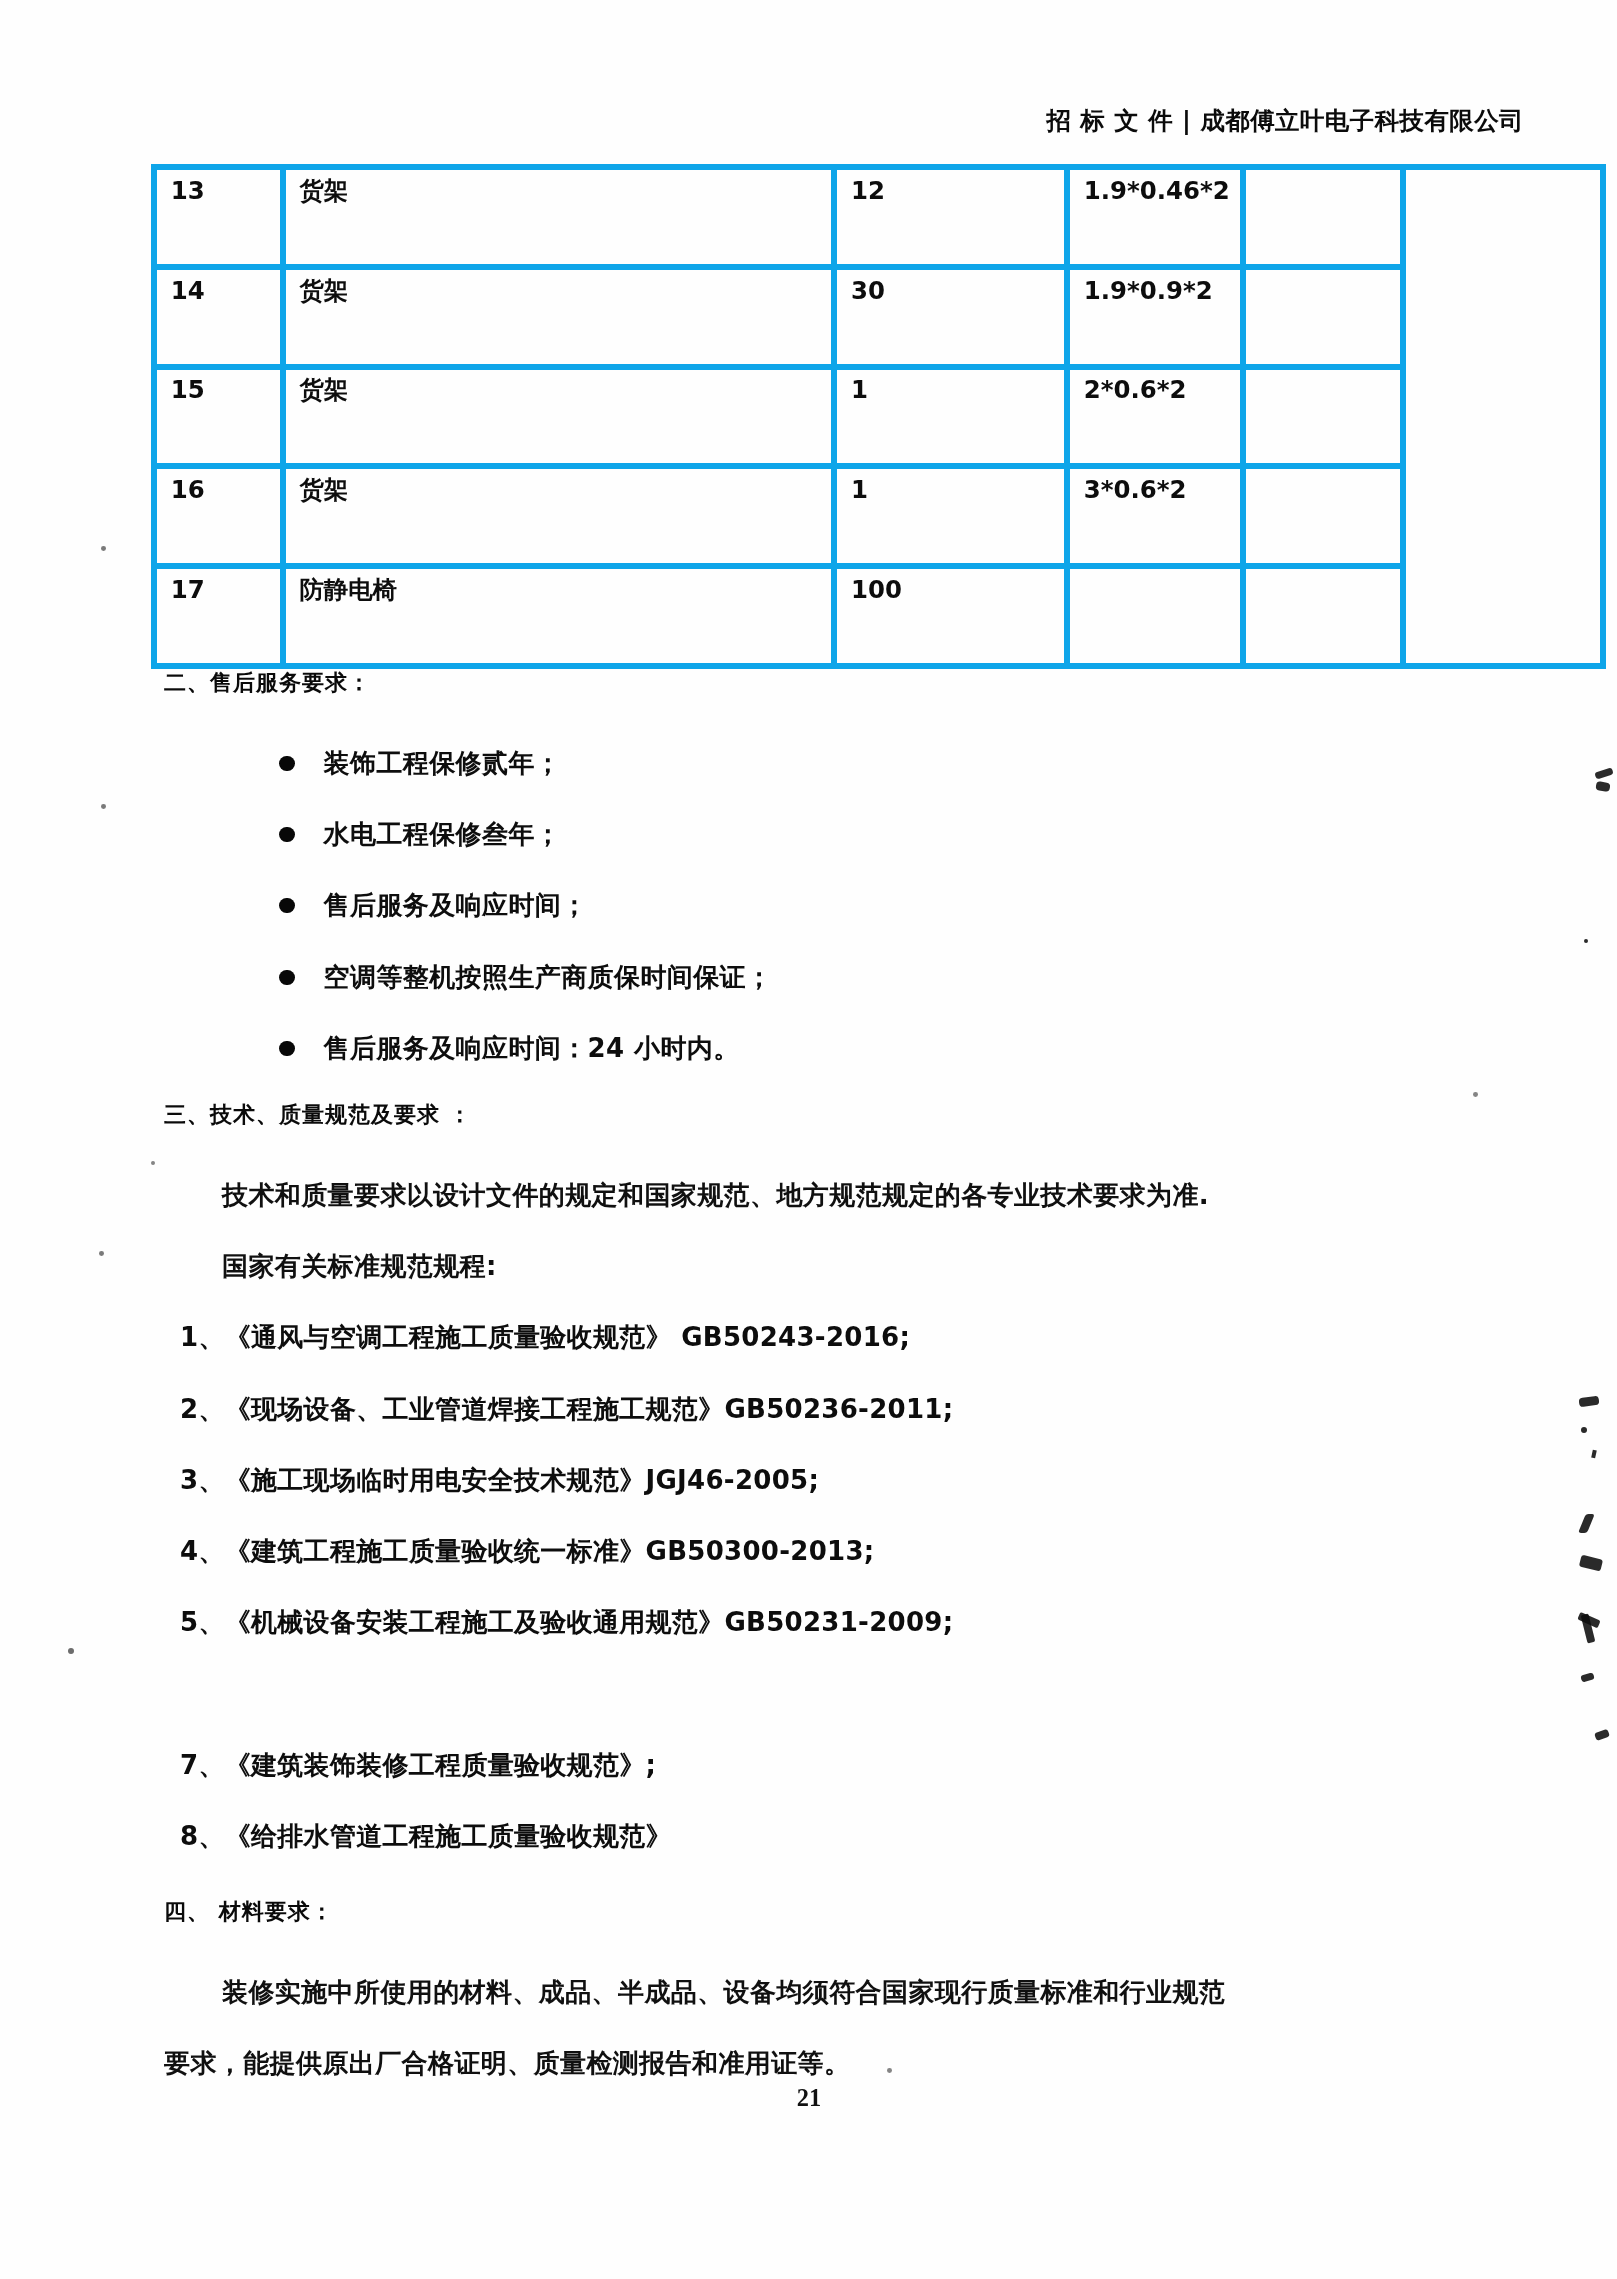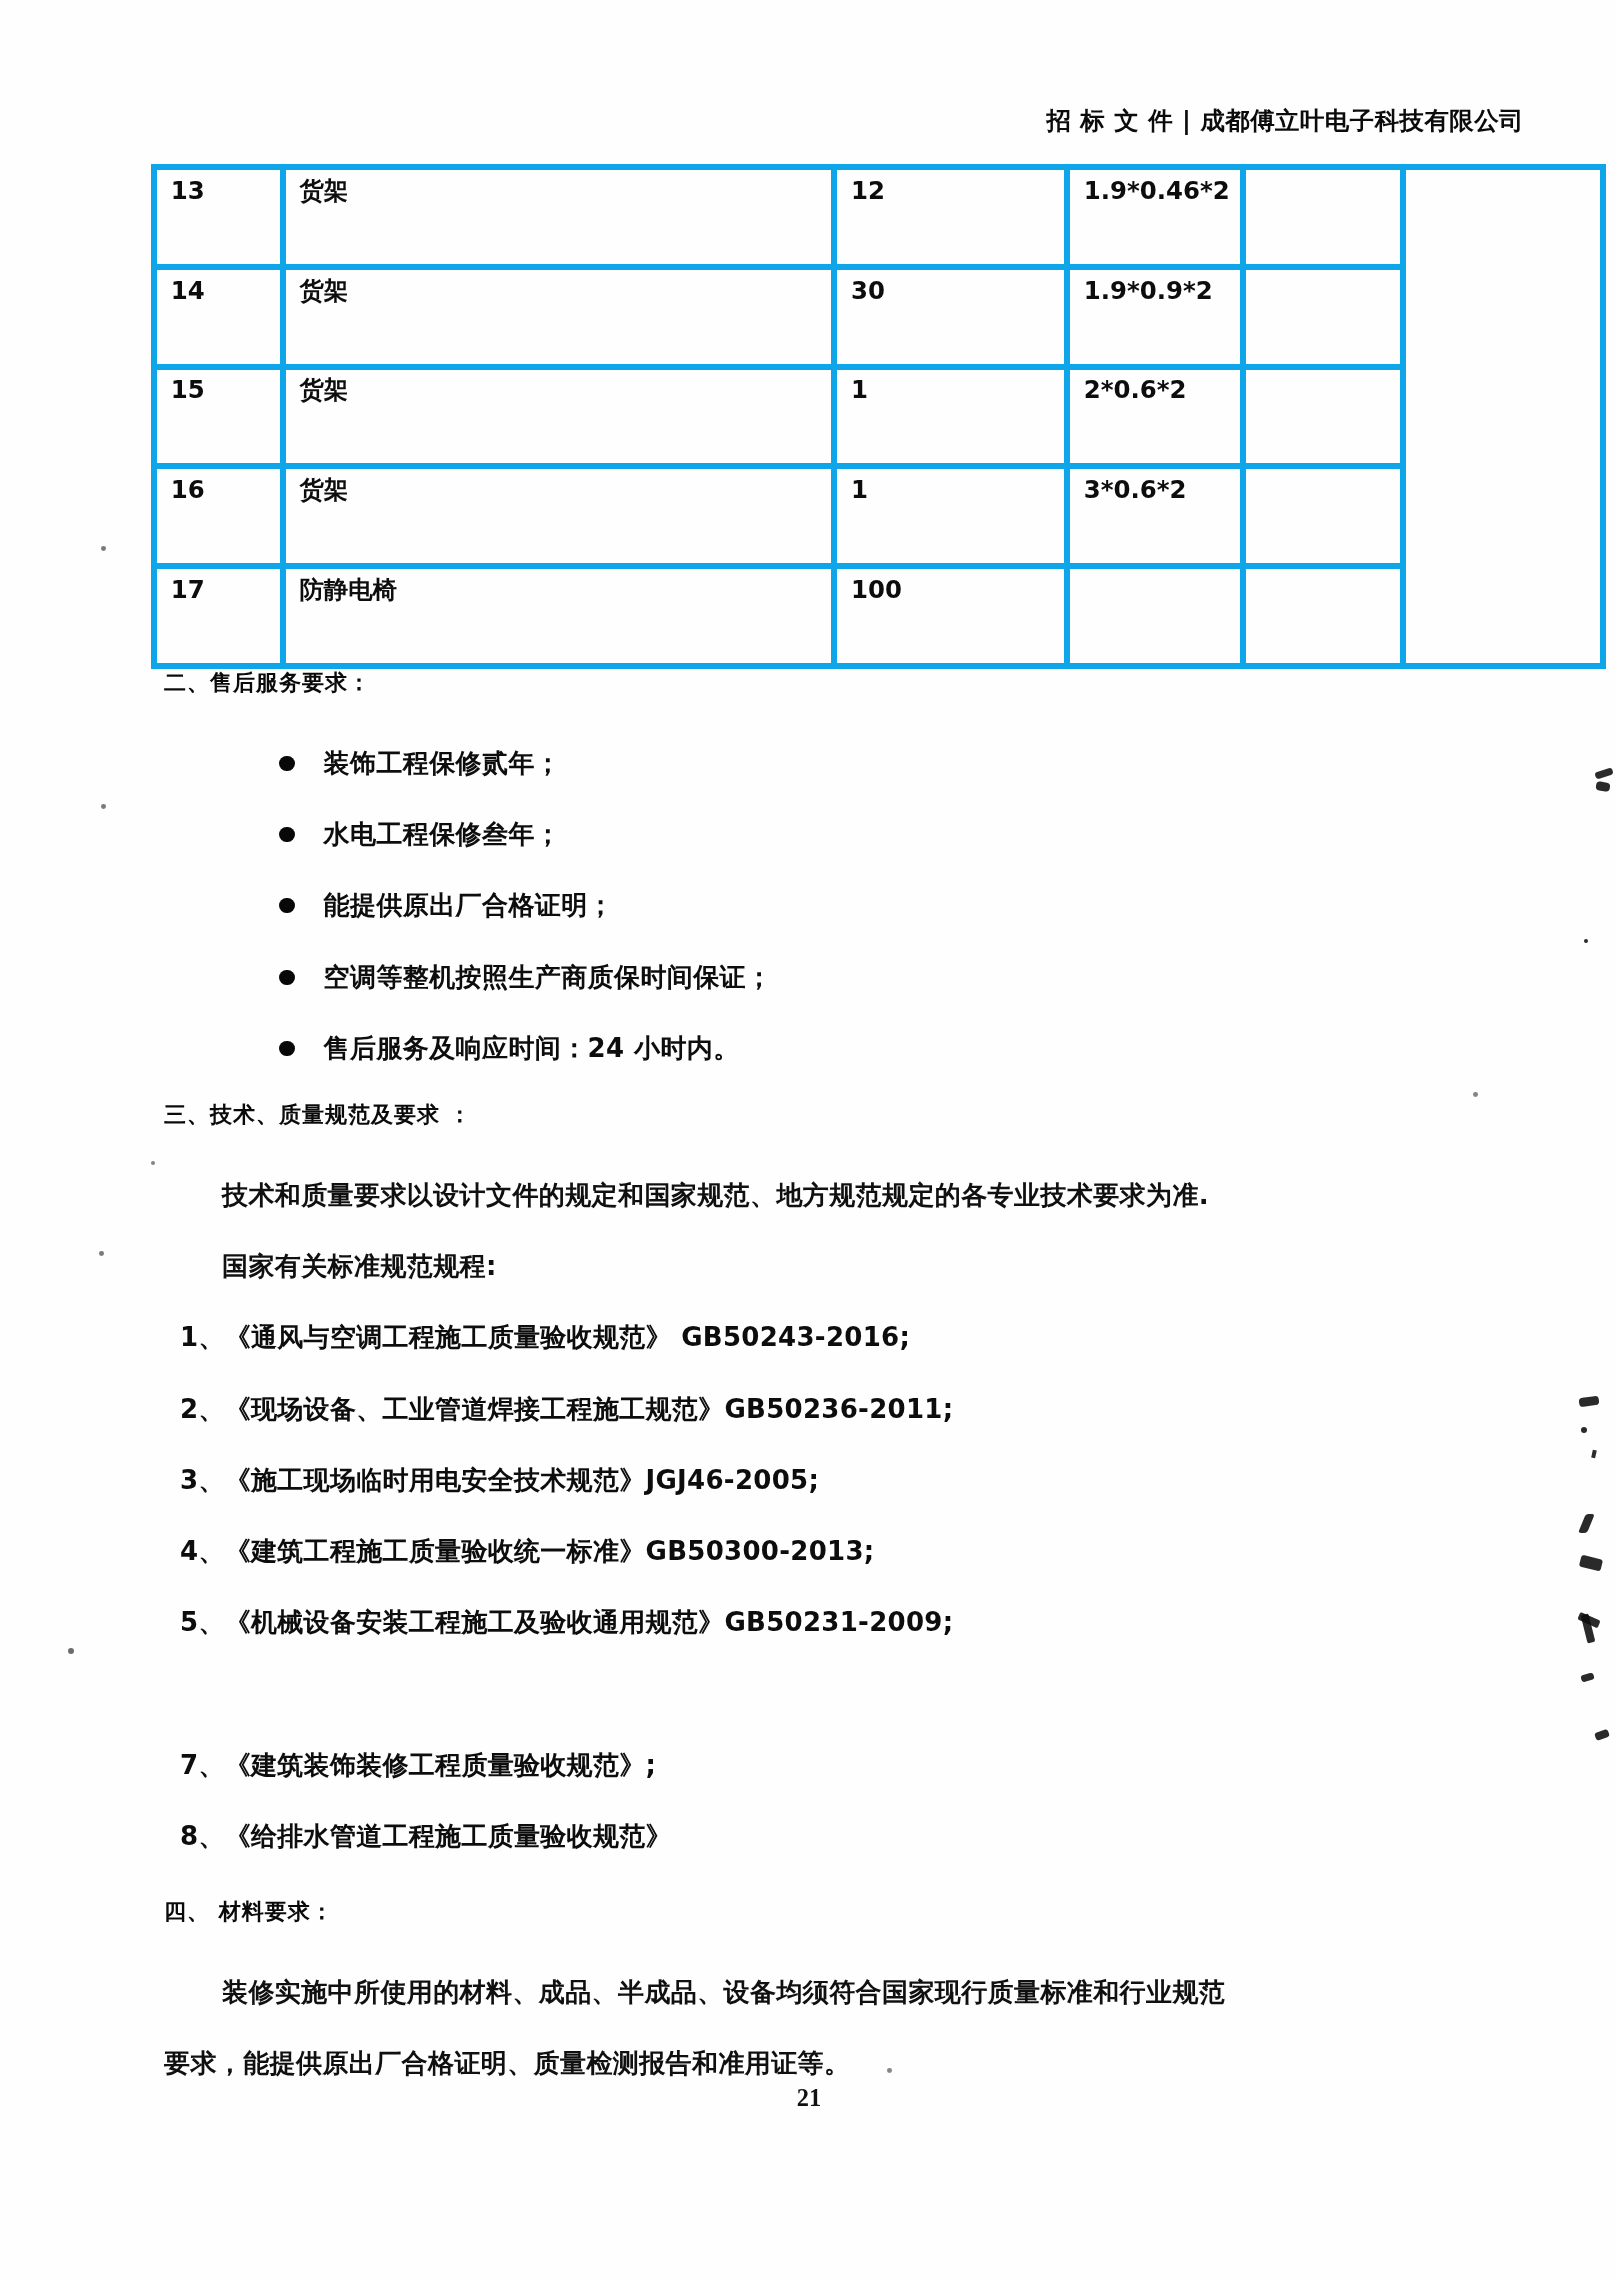--- a/index.html
+++ b/index.html
@@ -184,21 +184,21 @@
   <div class="bullet-row" style="left:279px; top:746px;">
     <span class="bullet-dot"></span>
     <span class="bullet-text">装饰工程保修贰年；</span>
   </div>
   <div class="bullet-row" style="left:279px; top:817px;">
     <span class="bullet-dot"></span>
     <span class="bullet-text">水电工程保修叁年；</span>
   </div>
   <div class="bullet-row" style="left:279px; top:888px;">
     <span class="bullet-dot"></span>
-    <span class="bullet-text">能提供原出厂合格证明；</span>
+    <span class="bullet-text">售后服务及响应时间；</span>
   </div>
   <div class="bullet-row" style="left:279px; top:960px;">
     <span class="bullet-dot"></span>
     <span class="bullet-text">空调等整机按照生产商质保时间保证；</span>
   </div>
   <div class="bullet-row" style="left:279px; top:1031px;">
     <span class="bullet-dot"></span>
     <span class="bullet-text">售后服务及响应时间：24 小时内。</span>
   </div>
 

